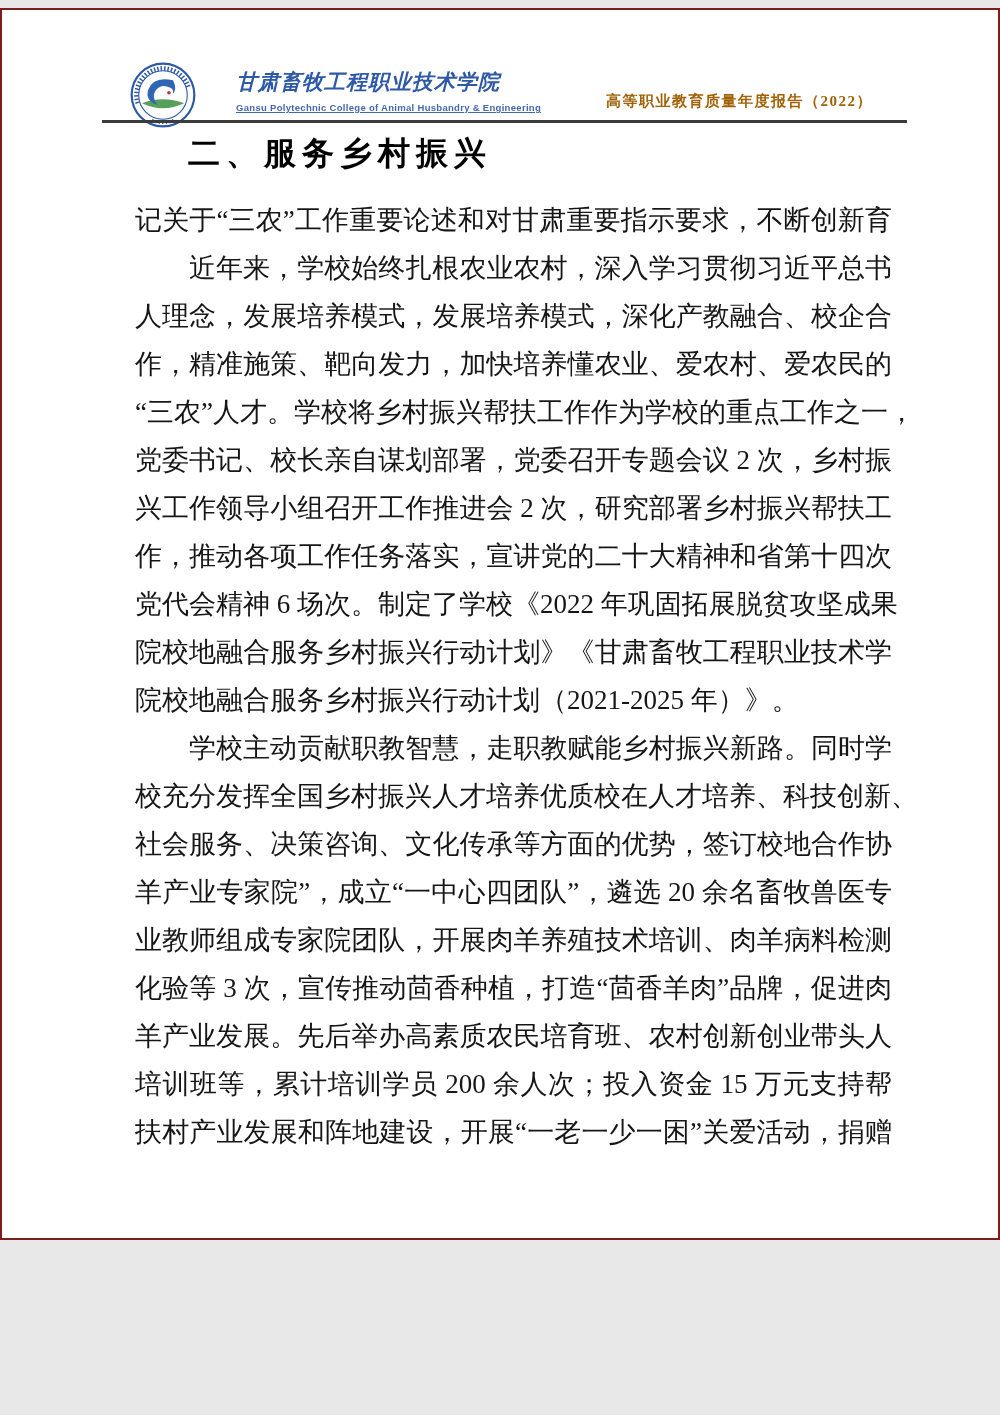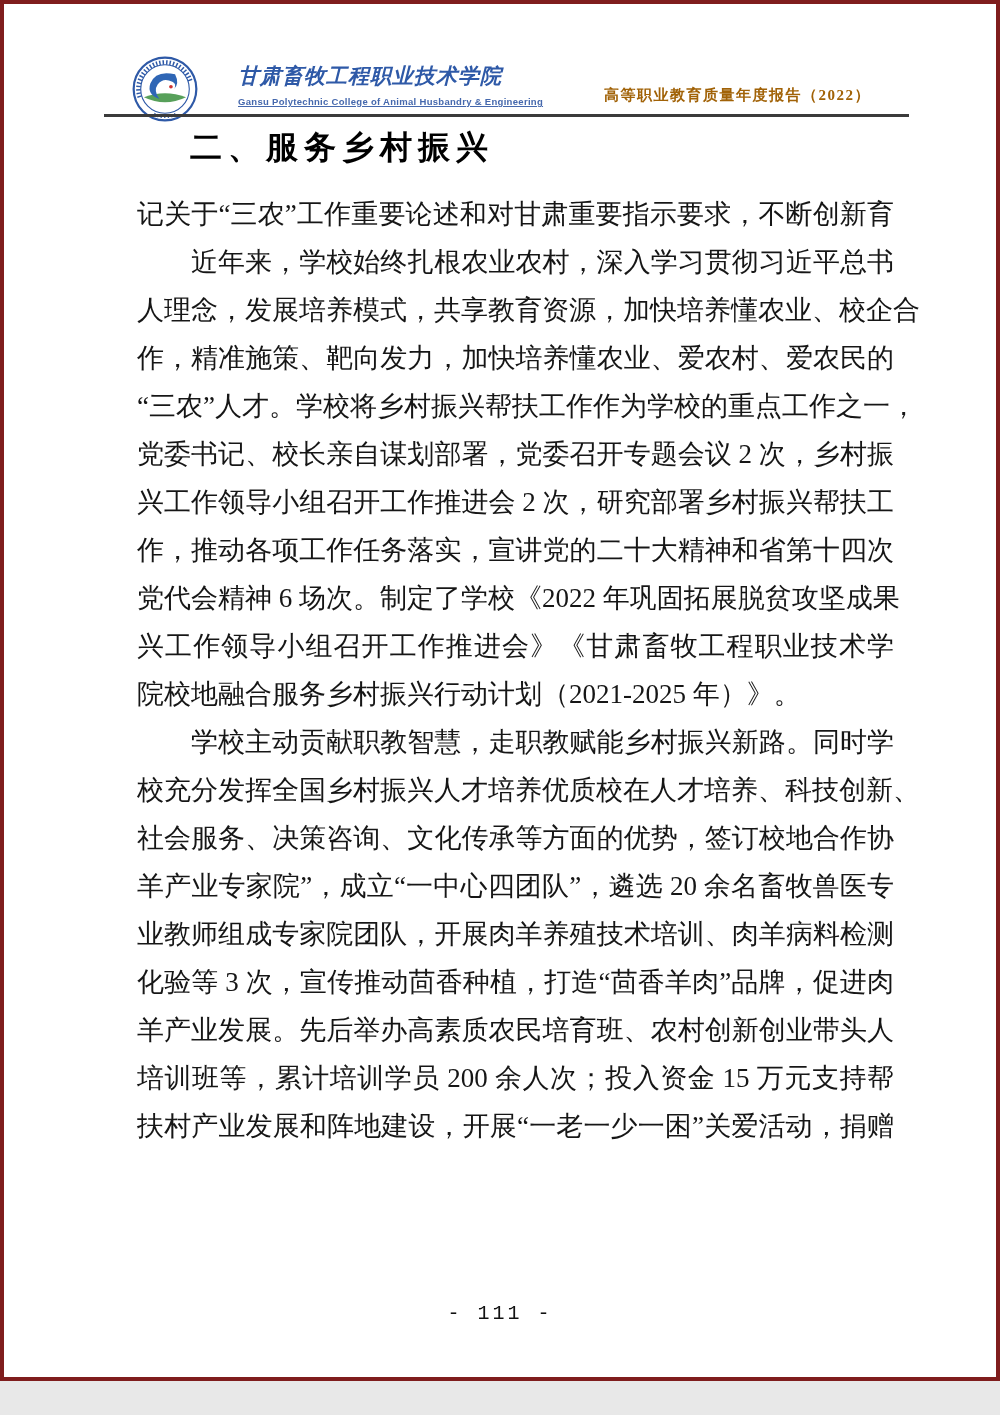--- a/index.html
+++ b/index.html
@@ -3,24 +3,24 @@
 <meta charset="utf-8">
 <style>
   html, body {
     margin: 0;
     padding: 0;
     background: #e8e8e8;
   }
   .page {
     position: relative;
     width: 1000px;
-    height: 1381px;
-    margin: 0 auto;
+    height: 1232px;
+    margin: 8px auto;
     background: #ffffff;
-    border: 4px solid #7f1d1d;
+    border: 2px solid #7f1d1d;
     box-sizing: border-box;
     overflow: hidden;
     font-family: "Liberation Serif", "DejaVu Serif", serif;
     color: #161616;
   }
 
   
   .logo-emblem {
     position: absolute;
     left: 128px;
@@ -147,28 +147,28 @@
   <div class="report-title">高等职业教育质量年度报告（2022）</div>
 
   <div class="header-rule"></div>
 
   <div class="doc-main">
     <h2 class="section-heading">二、服务乡村振兴</h2>
     <div id="paragraphs">
         <div class="para">
           <div class="line">记关于“三农”工作重要论述和对甘肃重要指示要求，不断创新育</div>
           <div class="line first">近年来，学校始终扎根农业农村，深入学习贯彻习近平总书</div>
-          <div class="line">人理念，发展培养模式，共享教育资源，加快培养懂农业、校企合</div>
+          <div class="line">人理念，发展培养模式，发展培养模式，深化产教融合、校企合</div>
           <div class="line">作，精准施策、靶向发力，加快培养懂农业、爱农村、爱农民的</div>
           <div class="line">“三农”人才。学校将乡村振兴帮扶工作作为学校的重点工作之一，</div>
           <div class="line">党委书记、校长亲自谋划部署，党委召开专题会议 2 次，乡村振</div>
           <div class="line">兴工作领导小组召开工作推进会 2 次，研究部署乡村振兴帮扶工</div>
           <div class="line">作，推动各项工作任务落实，宣讲党的二十大精神和省第十四次</div>
           <div class="line">党代会精神 6 场次。制定了学校《2022 年巩固拓展脱贫攻坚成果</div>
-          <div class="line">兴工作领导小组召开工作推进会》《甘肃畜牧工程职业技术学</div>
+          <div class="line">院校地融合服务乡村振兴行动计划》《甘肃畜牧工程职业技术学</div>
           <div class="line short">院校地融合服务乡村振兴行动计划（2021-2025 年）》。</div>
         </div>
         <div class="para">
           <div class="line first">学校主动贡献职教智慧，走职教赋能乡村振兴新路。同时学</div>
           <div class="line">校充分发挥全国乡村振兴人才培养优质校在人才培养、科技创新、</div>
           <div class="line">社会服务、决策咨询、文化传承等方面的优势，签订校地合作协</div>
           <div class="line">羊产业专家院”，成立“一中心四团队”，遴选 20 余名畜牧兽医专</div>
           <div class="line">业教师组成专家院团队，开展肉羊养殖技术培训、肉羊病料检测</div>
           <div class="line">化验等 3 次，宣传推动茴香种植，打造“茴香羊肉”品牌，促进肉</div>
           <div class="line">羊产业发展。先后举办高素质农民培育班、农村创新创业带头人</div>

